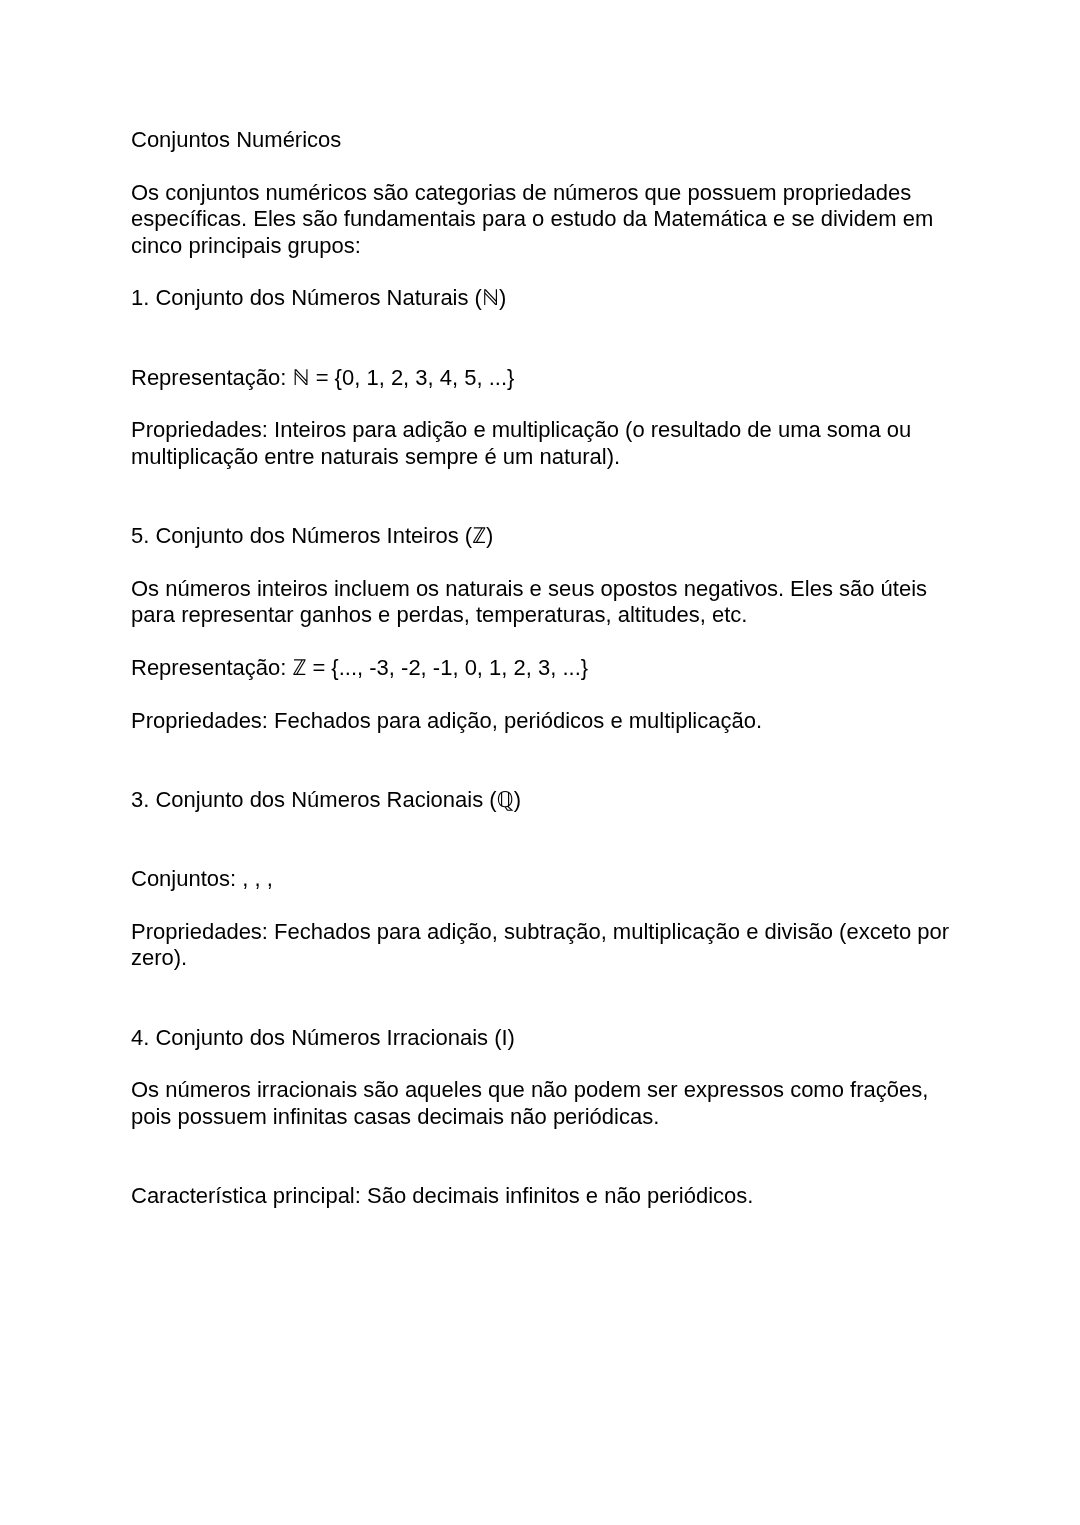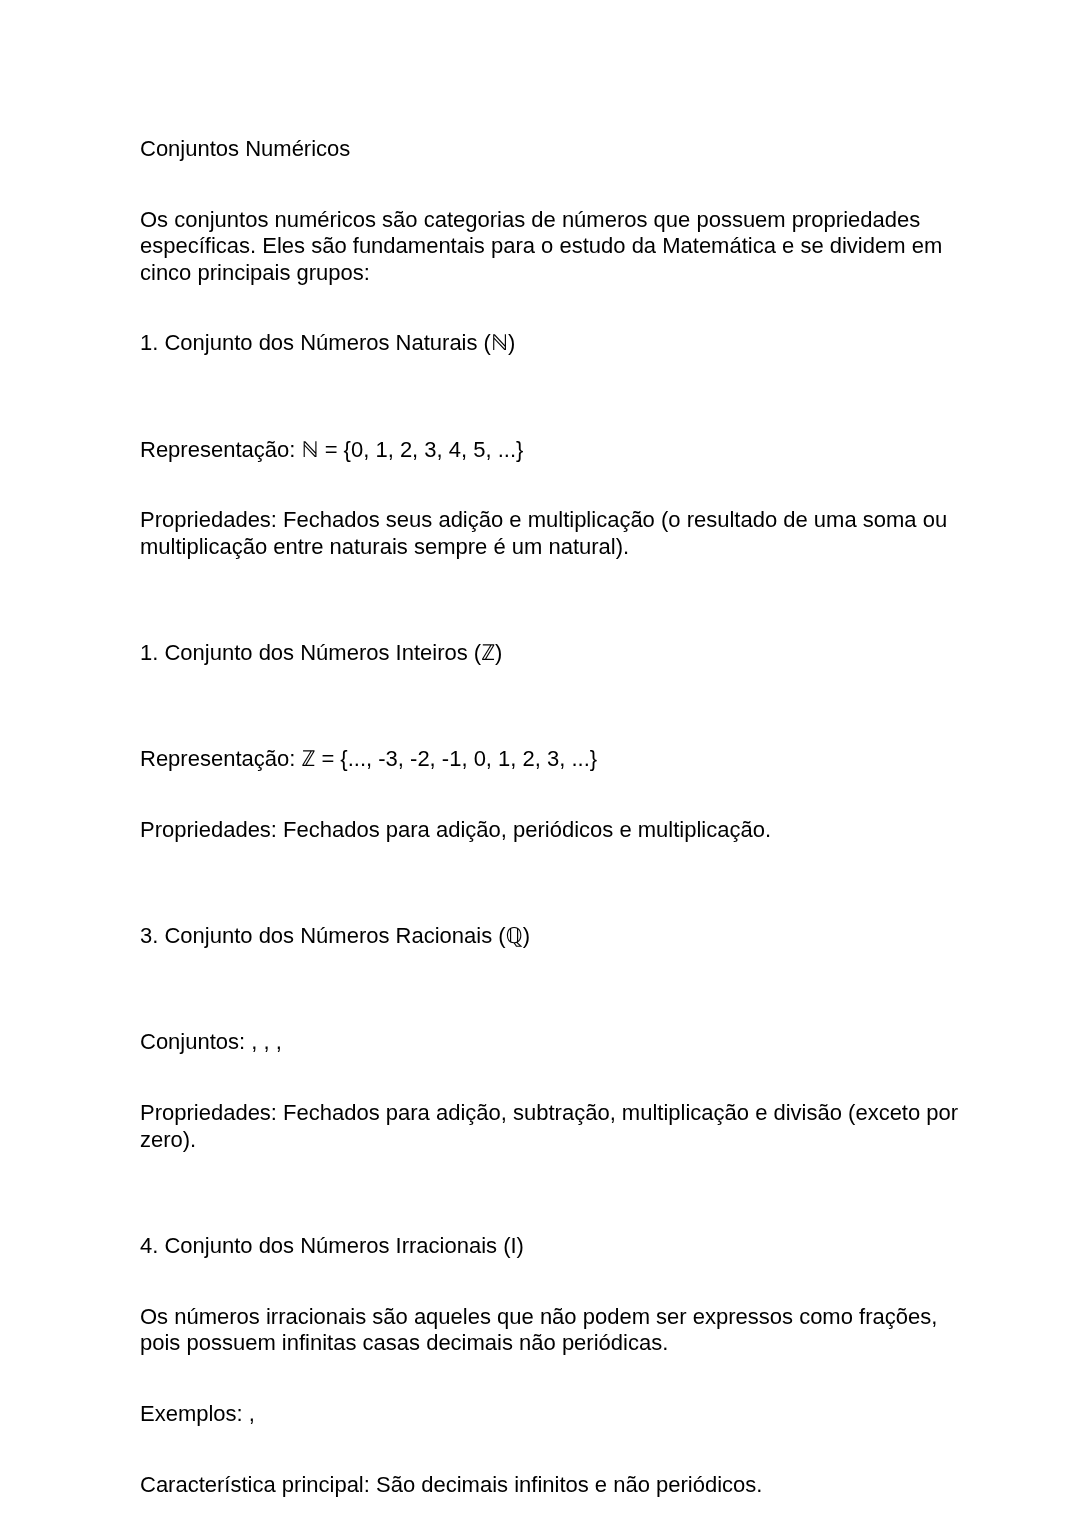--- a/index.html
+++ b/index.html
@@ -11,21 +11,21 @@
     height: 1525px;
     overflow: hidden;
   }
   .doc-page {
     box-sizing: border-box;
     width: 1080px;
     height: 1525px;
     padding: 127px 0 0 131px;
   }
   .doc-par {
-    margin: 9px;
+    margin: 0;
     width: 822px;
     min-height: 26.4px;
     font-family: "Liberation Sans", sans-serif;
     font-size: 22px;
     line-height: 26.4px;
     font-weight: 400;
     white-space: pre-wrap;
     word-wrap: break-word;
   }
 </style>
@@ -35,39 +35,39 @@
 <div class="doc-page">
     <p class="doc-par">Conjuntos Numéricos</p>
     <p class="doc-par"></p>
     <p class="doc-par">Os conjuntos numéricos são categorias de números que possuem propriedades específicas. Eles são fundamentais para o estudo da Matemática e se dividem em cinco principais grupos:</p>
     <p class="doc-par"></p>
     <p class="doc-par">1. Conjunto dos Números Naturais (ℕ)</p>
     <p class="doc-par"></p>
     <p class="doc-par"></p>
     <p class="doc-par">Representação: ℕ = {0, 1, 2, 3, 4, 5, ...}</p>
     <p class="doc-par"></p>
-    <p class="doc-par">Propriedades: Fechados seus adição e multiplicação (o resultado de uma soma ou multiplicação entre naturais sempre é um natural).</p>
+    <p class="doc-par">Propriedades: Inteiros para adição e multiplicação (o resultado de uma soma ou multiplicação entre naturais sempre é um natural).</p>
     <p class="doc-par"></p>
     <p class="doc-par"></p>
-    <p class="doc-par">1. Conjunto dos Números Inteiros (ℤ)</p>
+    <p class="doc-par">5. Conjunto dos Números Inteiros (ℤ)</p>
     <p class="doc-par"></p>
+    <p class="doc-par">Os números inteiros incluem os naturais e seus opostos negativos. Eles são úteis para representar ganhos e perdas, temperaturas, altitudes, etc.</p>
     <p class="doc-par"></p>
     <p class="doc-par">Representação: ℤ = {..., -3, -2, -1, 0, 1, 2, 3, ...}</p>
     <p class="doc-par"></p>
     <p class="doc-par">Propriedades: Fechados para adição, periódicos e multiplicação.</p>
     <p class="doc-par"></p>
     <p class="doc-par"></p>
     <p class="doc-par">3. Conjunto dos Números Racionais (ℚ)</p>
     <p class="doc-par"></p>
     <p class="doc-par"></p>
     <p class="doc-par">Conjuntos: , , ,</p>
     <p class="doc-par"></p>
     <p class="doc-par">Propriedades: Fechados para adição, subtração, multiplicação e divisão (exceto por zero).</p>
     <p class="doc-par"></p>
     <p class="doc-par"></p>
     <p class="doc-par">4. Conjunto dos Números Irracionais (I)</p>
     <p class="doc-par"></p>
     <p class="doc-par">Os números irracionais são aqueles que não podem ser expressos como frações, pois possuem infinitas casas decimais não periódicas.</p>
     <p class="doc-par"></p>
-    <p class="doc-par">Exemplos: ,</p>
     <p class="doc-par"></p>
     <p class="doc-par">Característica principal: São decimais infinitos e não periódicos.</p>
   </div>
 
 </body></html>

